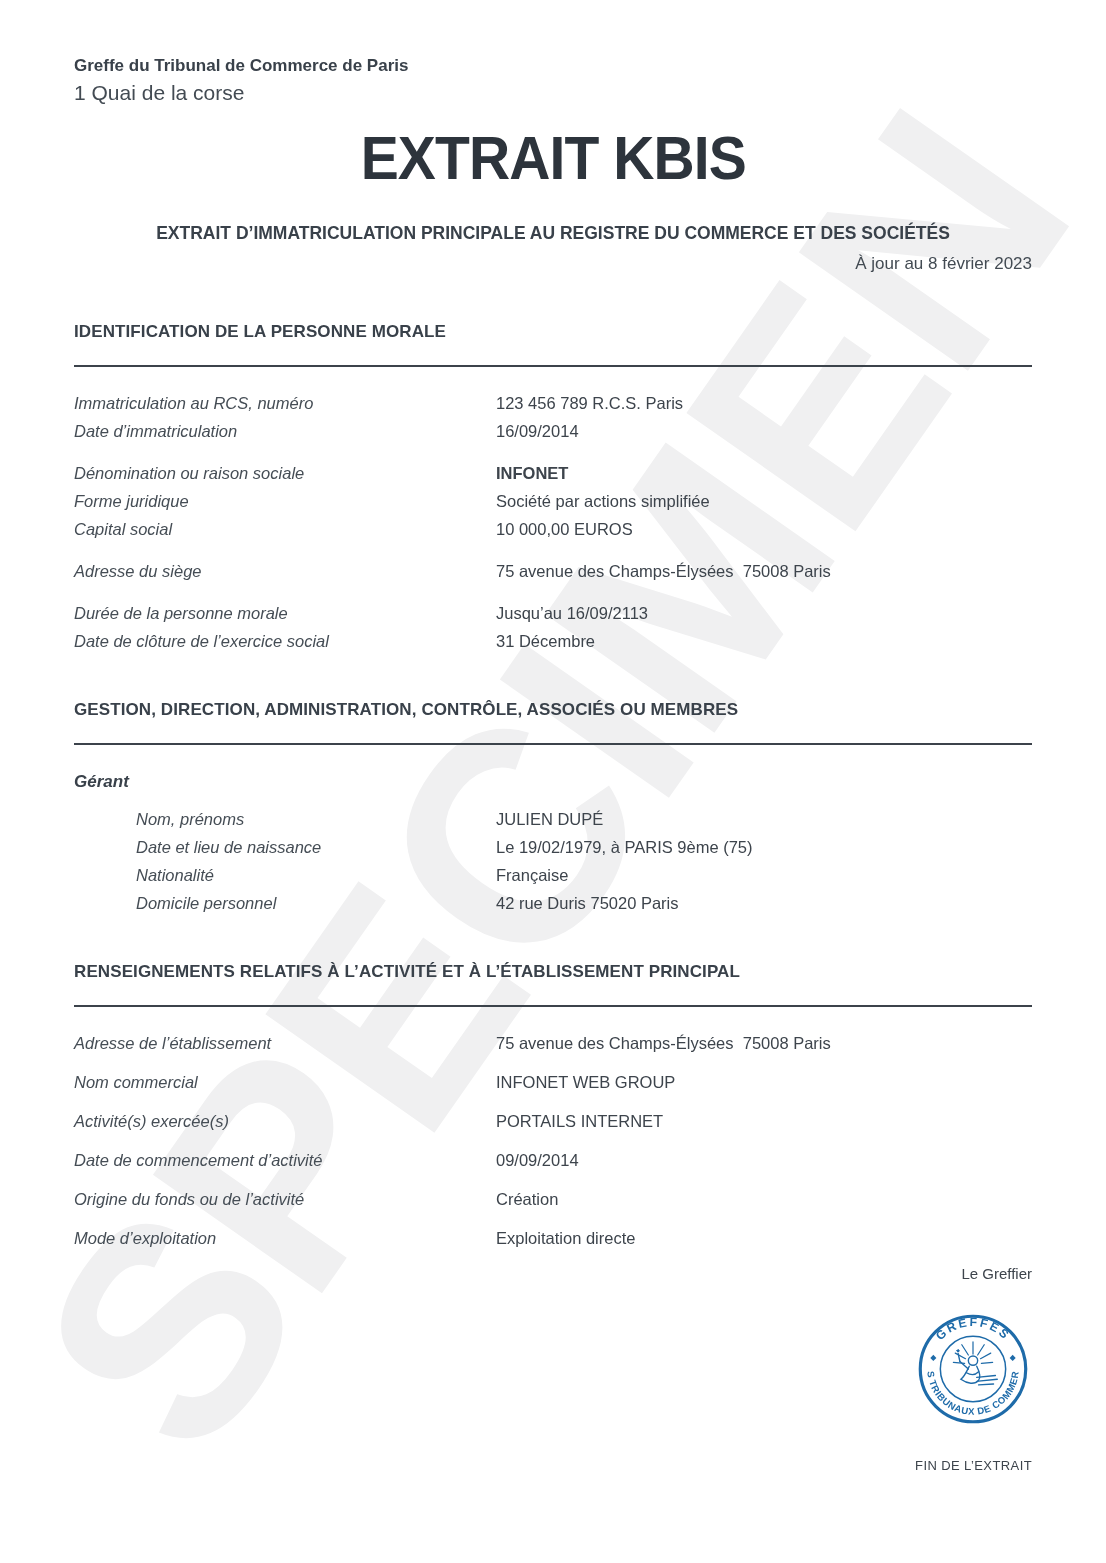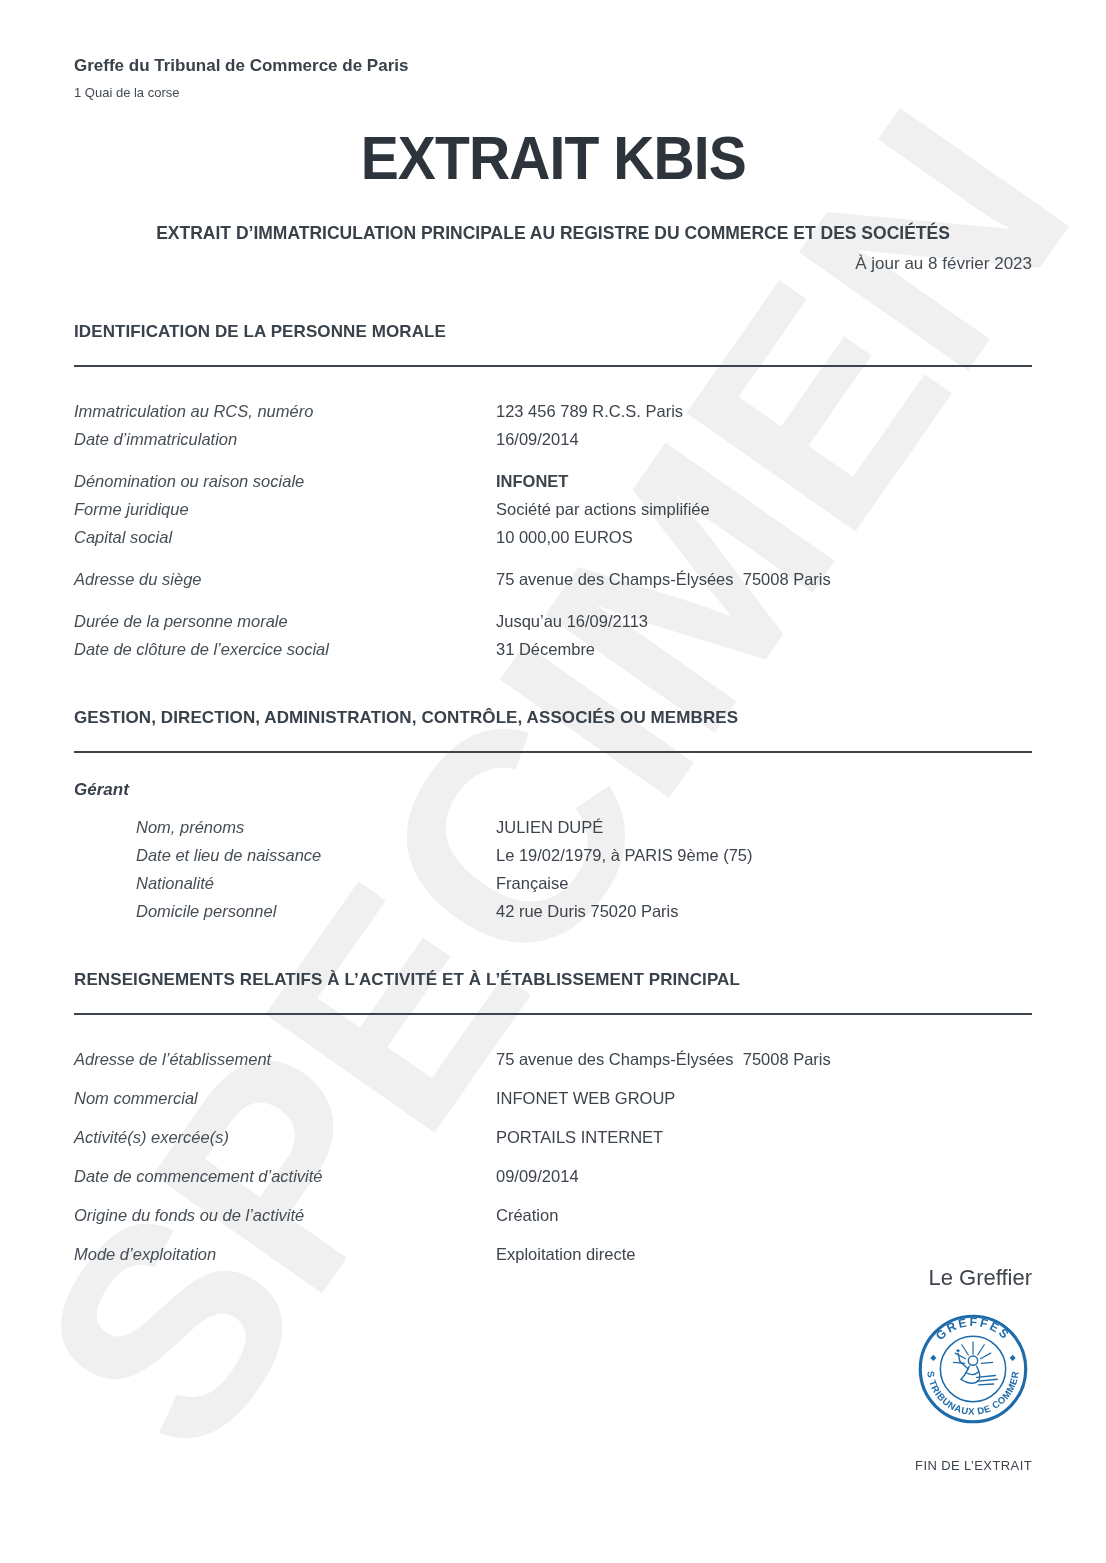--- a/index.html
+++ b/index.html
@@ -12,46 +12,46 @@
     color:#3d444c;
   }
   .watermark{
     position:absolute;top:50%;left:50%;
     transform:translate(-50%,-50%) rotate(-55deg);
     font-size:300px;font-weight:700;letter-spacing:-4px;
     color:#f0f0f1;white-space:nowrap;z-index:0;user-select:none;
   }
   .content{position:relative;z-index:1;padding:52px 74px 0 74px;}
   .issuer{font-size:17px;font-weight:700;color:#39414a;line-height:27px;}
-  .addr{font-size:13px;line-height:27px;color:#434b53;}
+  .addr{font-size:21px;line-height:27px;color:#434b53;}
   .title-wrap{text-align:center;margin-top:16px;}
   .title{
     display:inline-block;font-size:62px;font-weight:800;color:#2d343c;
     letter-spacing:-1px;transform:scaleX(0.92);transform-origin:center;
     line-height:1.15;
   }
   .subtitle{margin-top:28px;text-align:center;font-size:17.5px;font-weight:700;color:#39414a;line-height:24px;}
   .update-date{margin-top:6px;text-align:right;font-size:17px;color:#434b53;line-height:26px;}
   .section{margin-top:44px;}
   .section h2{
     margin:0;font-size:17px;font-weight:700;color:#39414a;
     letter-spacing:0.1px;padding-bottom:22px;border-bottom:2px solid #3c434b;
     line-height:22px;
   }
-  .rows{margin-top:30px;}
+  .rows{margin-top:22px;}
   .row{display:flex;line-height:28px;font-size:16.5px;}
   .row .label{width:422px;flex:0 0 422px;font-style:italic;color:#454d55;}
   .row .value{white-space:pre-wrap;color:#3d444c;}
   .row .value.bold{font-weight:700;}
   .gap-after{margin-bottom:14px;}
   .subheading{font-size:17px;font-weight:700;font-style:italic;color:#39414a;margin:24px 0 10px 0;line-height:26px;}
   .indent .row{padding-left:62px;}
   .indent .row .label{flex-basis:360px;width:360px;}
   .spread .row{margin-bottom:11px;align-items:flex-end;}
-  .greffier{position:absolute;top:1265px;right:74px;font-size:22px;color:#3d444c;z-index:1;}
+  .greffier{position:absolute;top:1265px;right:74px;font-size:15px;color:#3d444c;z-index:1;}
   .seal{position:absolute;top:1313px;left:917px;width:112px;height:112px;z-index:1;}
   .fin{position:absolute;top:1458px;right:74px;font-size:13px;letter-spacing:0.4px;color:#3d444c;z-index:1;}
 </style>
 </head>
 <body>
 
 <div class="page">
 
   <div class="watermark">SPECIMEN</div>
 

